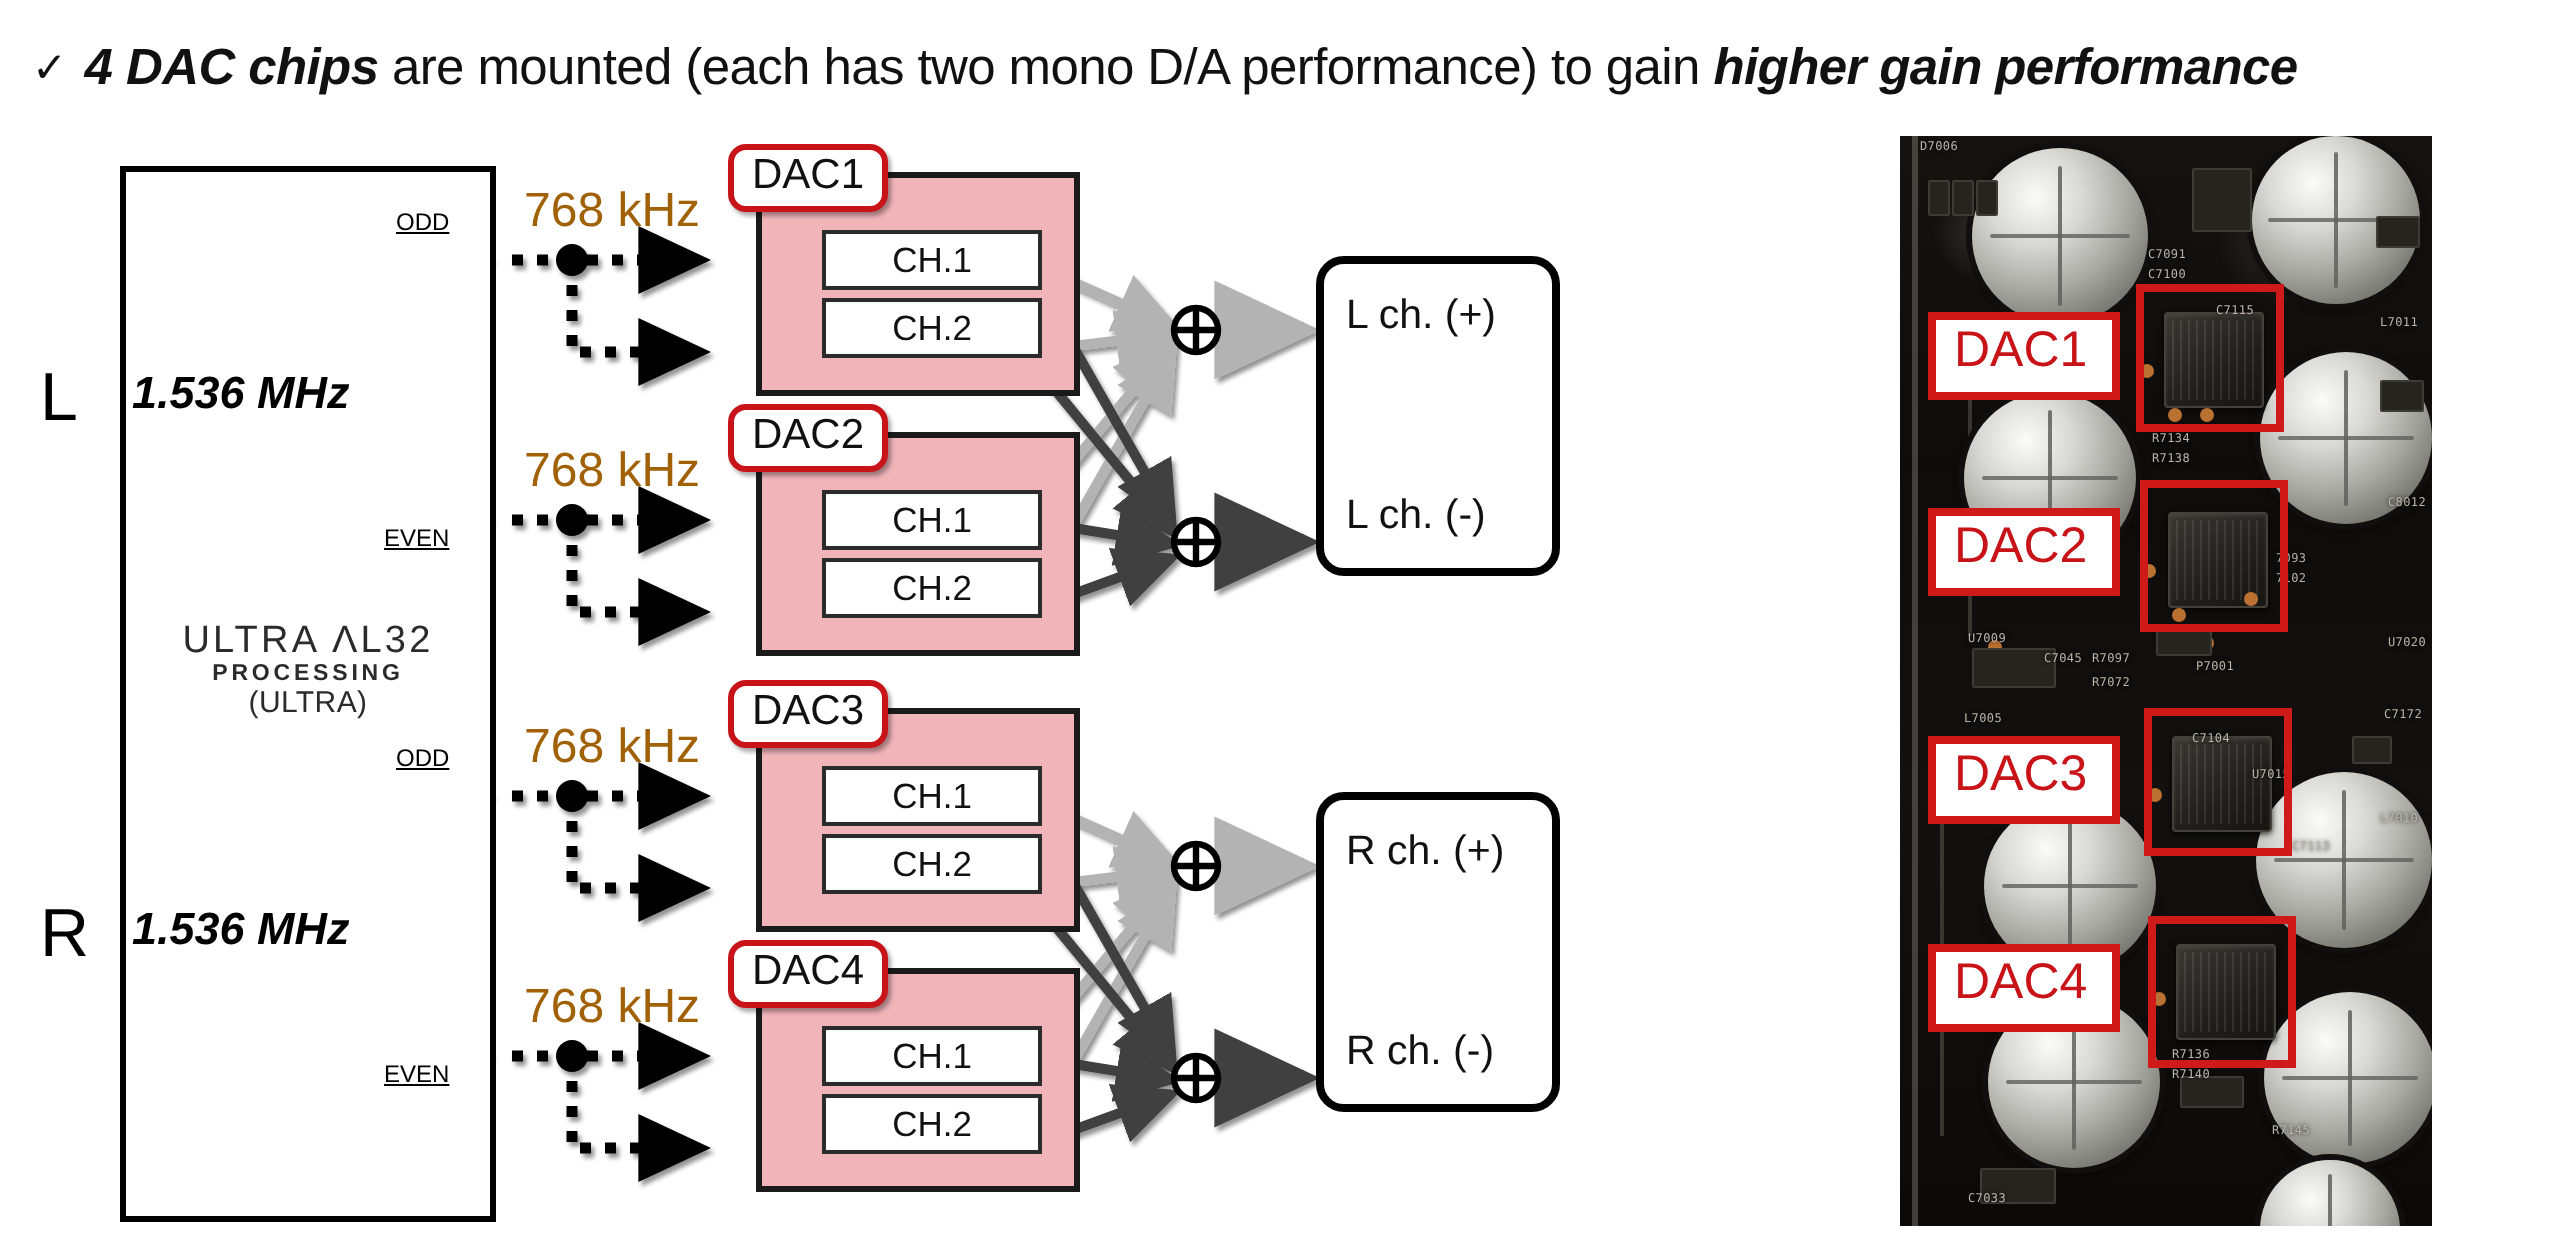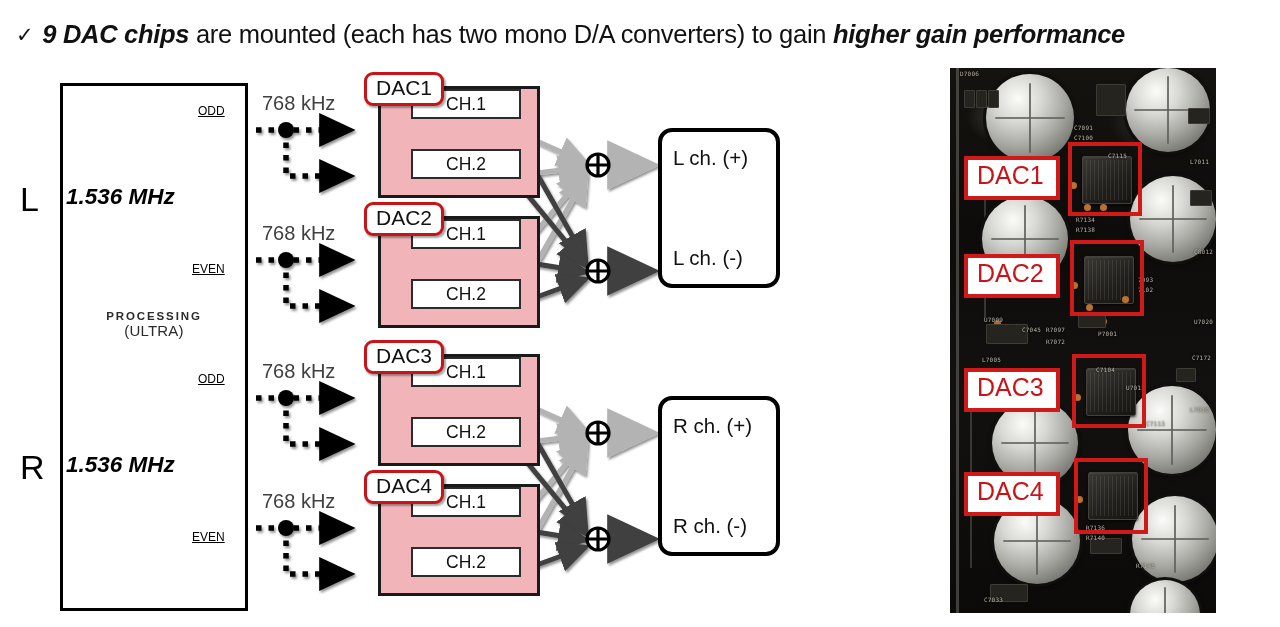--- a/index.html
+++ b/index.html
@@ -28,29 +28,29 @@
   .mhz{position:absolute;font-size:22.5px;font-weight:bold;font-style:italic;color:#000;}
   #mhz-L{left:66px;top:124px;}
   #mhz-R{left:66px;top:392px;}
   #ultra{position:absolute;left:62px;top:250px;width:184px;text-align:center;
          line-height:1.12;color:#2b2b2b;}
   #ultra .l1{font-size:19px;letter-spacing:1.6px;}
   #ultra .l2{font-size:11.5px;letter-spacing:1.9px;font-weight:600;}
   #ultra .l3{font-size:15px;letter-spacing:0.2px;}
 
   .oddeven{position:absolute;font-size:12px;color:#000;text-decoration:underline;}
-  .khz{position:absolute;font-size:20px;color:#404040;}
+  .khz{position:absolute;font-size:24px;color:#a16207;}
 
   
   .dacblock{position:absolute;width:162px;height:112px;background:#F0B4B9;
             border:3.5px solid #1a1a1a;box-sizing:border-box;}
   .chbox{position:absolute;left:30px;width:110px;height:30px;background:#fff;
          border:2.5px solid #2b2b2b;box-sizing:border-box;
          font-size:17.5px;color:#111;display:flex;align-items:center;justify-content:center;}
-  .chbox.c1{top:0;}
+  .chbox.c1{top:26px;}
   .chbox.c2{top:60px;}
   .daclabel{position:absolute;background:#fff;border:3.5px solid #C81419;
             border-radius:9px;padding:1px 9px 3px 9px;font-size:21px;color:#111;
             box-shadow:1.5px 2px 2px rgba(0,0,0,.35);z-index:6;white-space:nowrap;}
 
   
   .outbox{position:absolute;left:658px;width:122px;border:4px solid #000;
           border-radius:14px;background:#fff;box-sizing:border-box;}
   .outbox span{position:absolute;left:11px;font-size:20.5px;color:#111;white-space:nowrap;}
   .outbox .p{top:14px;}
@@ -86,21 +86,21 @@
   .trace{position:absolute;background:rgba(150,148,140,.30);}
   .redbox{position:absolute;border:4px solid #D01A1A;box-sizing:border-box;}
   .photolabel{position:absolute;background:#fff;border:4px solid #D01A1A;
               color:#C81419;font-size:25px;padding:1px 9px 3px 9px;
               box-sizing:border-box;white-space:nowrap;z-index:5;}
 </style>
 </head>
 <body>
 
 <div id="heading">
-  <span class="chk">✓</span><span class="b">9 DAC chips</span><span class="n"> are mounted (each has two mono D/A converters) to gain </span><span class="b">higher gain performance</span>
+  <span class="chk">✓</span><span class="b">4 DAC chips</span><span class="n"> are mounted (each has two mono D/A performance) to gain </span><span class="b">higher gain performance</span>
 </div>
 
 <div id="diagram">
 
   <svg id="wires" viewBox="0 0 930 567" xmlns="http://www.w3.org/2000/svg">
     <defs>
       <marker id="ab" markerWidth="7" markerHeight="7" refX="5.6" refY="3.5" orient="auto">
         <path d="M0,0.4 L6.6,3.5 L0,6.6 z" fill="#000"></path>
       </marker>
       <marker id="agl" markerWidth="7" markerHeight="7" refX="5.6" refY="3.5" orient="auto">
@@ -178,20 +178,21 @@
     </g>
   </svg>
 
   <div id="fpga"></div>
   <div class="lr-label" id="lbl-L">L</div>
   <div class="mhz" id="mhz-L">1.536 MHz</div>
   <div class="lr-label" id="lbl-R">R</div>
   <div class="mhz" id="mhz-R">1.536 MHz</div>
 
   <div id="ultra">
+    <div class="l1">ULTRA ΛL32</div>
     <div class="l2">PROCESSING</div>
     <div class="l3">(ULTRA)</div>
   </div>
 
   <div class="oddeven" style="left:198px;top:44px;">ODD</div>
   <div class="oddeven" style="left:192px;top:202px;">EVEN</div>
   <div class="oddeven" style="left:198px;top:312px;">ODD</div>
   <div class="oddeven" style="left:192px;top:470px;">EVEN</div>
 
   <div class="khz" style="left:262px;top:32px;">768 kHz</div>

